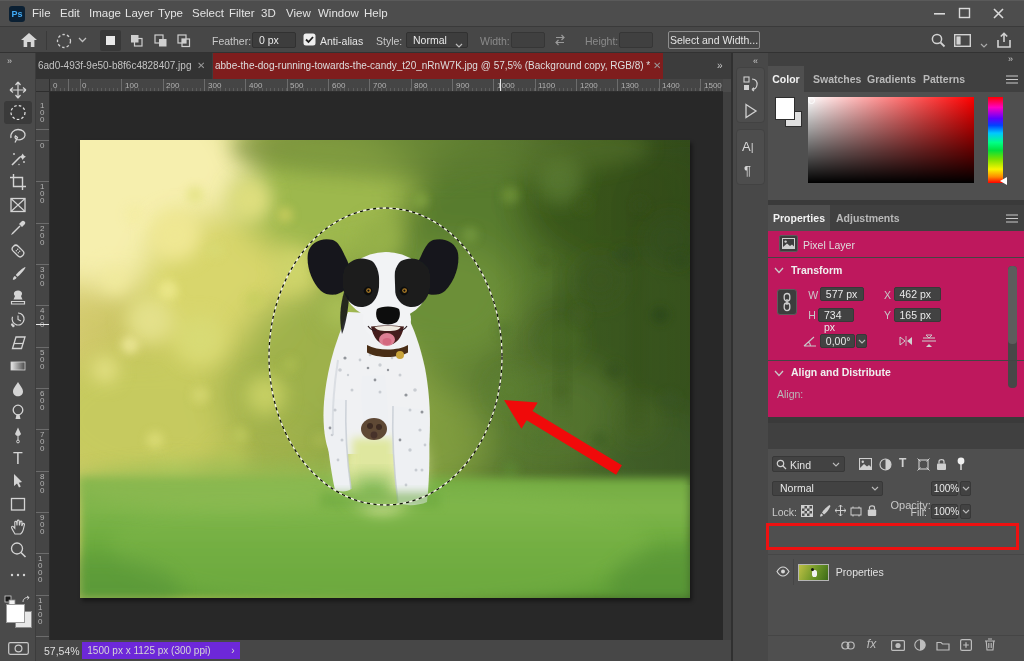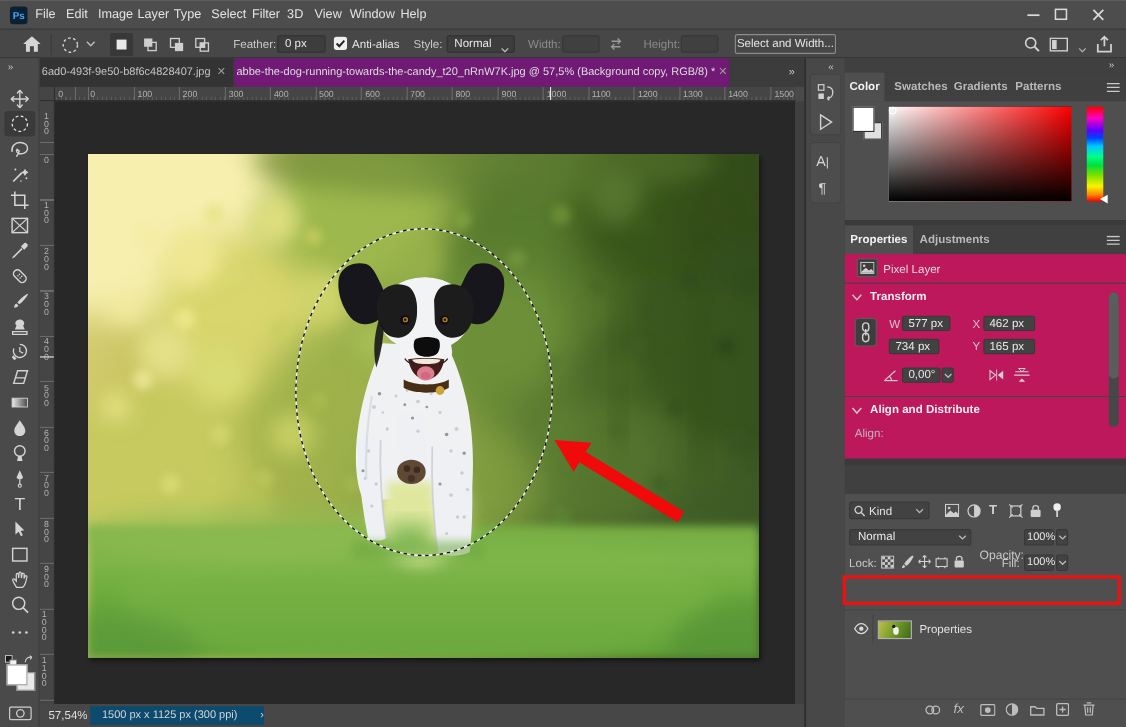--- a/index.html
+++ b/index.html
@@ -141,21 +141,21 @@
         <path d="M1 1 L4 4 L7 1" fill="none" stroke="#aaa" stroke-width="1.2"></path>
       </svg>
     <svg class="abs" style="left:996px;top:5px" width="16" height="17">
         <path d="M2 8 V15 H14 V8" fill="none" stroke="#d2d2d2" stroke-width="1.6"></path>
         <path d="M8 1.5 V10 M4.8 4.5 L8 1.3 L11.2 4.5" fill="none" stroke="#d2d2d2" stroke-width="1.6"></path>
       </svg>
   </div>
 
   <div id="tabbar">
     <div class="tab" style="left:0;width:176px;background:#333333;color:#c3c3c3">6ad0-493f-9e50-b8f6c4828407.jpg&nbsp;&nbsp;<span style="color:#9a9a9a">✕</span></div>
-    <div class="tab" style="left:177px;width:450px;background:#701a75;color:#dedede">abbe-the-dog-running-towards-the-candy_t20_nRnW7K.jpg @ 57,5% (Background copy, RGB/8) * <span style="color:#9a9a9a">✕</span></div>
+    <div class="tab" style="left:177px;width:450px;background:#7f1d1d;color:#dedede">abbe-the-dog-running-towards-the-candy_t20_nRnW7K.jpg @ 57,5% (Background copy, RGB/8) * <span style="color:#9a9a9a">✕</span></div>
     <div class="abs" style="left:681px;top:7px;color:#c9c9c9;font-size:10px;letter-spacing:-1px">»</div>
   </div>
 
   <div id="rcorner"></div>
   <div id="hruler">
     <div class="abs" style="left:0;top:0;width:673px;height:13px;background:
       repeating-linear-gradient(to right, #7d7d7d 0 1px, transparent 1px 41.33px);
       background-position:30px 0;opacity:.7"></div>
     <div class="abs" style="left:0;bottom:0;width:673px;height:3px;background:
       repeating-linear-gradient(to right, #6f6f6f 0 1px, transparent 1px 4.13px);
@@ -410,21 +410,21 @@
 <rect x="240" y="352" width="120" height="16" fill="#6aa83e" opacity="0.55" filter="url(#bSm)"></rect>
 <ellipse cx="305.5" cy="216.5" rx="116.5" ry="148.5" fill="none" stroke="#f2f2e4" stroke-width="1.3"></ellipse>
 <ellipse cx="305.5" cy="216.5" rx="116.5" ry="148.5" fill="none" stroke="#101408" stroke-width="1.3" stroke-dasharray="3.2 3.4"></ellipse>
 <polygon points="424,260 457.7,262.4 452.5,270.9 541.9,325.3 536.1,334.7 446.7,280.3 441.5,288.8" fill="#f00a0a"></polygon>
 </svg>
     </div>
   </div>
   <div id="vscroll"></div>
   <div id="statusbar">
     <span class="abs" style="left:8px;top:5px;color:#dedede;font-size:10.5px">57,54%</span>
-    <div class="abs" style="left:46px;top:2px;width:158px;height:17px;background:#0c4a6e;color:#d5d5d5;font-size:10px;line-height:17px;text-align:right">1500 px x 1125 px (300 ppi) <span style="margin-left:18px">›</span></div>
+    <div class="abs" style="left:46px;top:2px;width:158px;height:17px;background:#6d28d9;color:#d5d5d5;font-size:10px;line-height:17px;text-align:center">1500 px x 1125 px (300 ppi) <span style="margin-left:18px">›</span></div>
   </div>
 
   <div id="toolbar">
     <div class="abs" style="left:7px;top:3px;color:#c9c9c9;font-size:9px;letter-spacing:-1px">»</div>
 
     <svg class="tool" style="top:27px">
         <path d="M10 2 V18 M2 10 H18 M10 2 L7.5 5 M10 2 L12.5 5 M10 18 L7.5 15 M10 18 L12.5 15 M2 10 L5 7.5 M2 10 L5 12.5 M18 10 L15 7.5 M18 10 L15 12.5" stroke="#d4d4d4" stroke-width="1.2" fill="none"></path>
       </svg>
 
     <div class="abs" style="left:4px;top:48px;width:28px;height:23px;background:#3a3a3a;border-radius:3px"></div>
@@ -633,21 +633,21 @@
       <svg class="abs" style="left:13px;top:61px" width="12" height="20">
           <rect x="3.2" y="1.5" width="5.6" height="7.6" rx="2.8" fill="none" stroke="#cfcfcf" stroke-width="1.3"></rect>
           <rect x="3.2" y="11" width="5.6" height="7.6" rx="2.8" fill="none" stroke="#cfcfcf" stroke-width="1.3"></rect>
           <path d="M6 7 V13" stroke="#cfcfcf" stroke-width="1.3"></path>
         </svg>
       <span class="abs" style="left:40.3px;top:58px;font-size:10.5px;color:#c9c9c9">W</span>
       <div class="pinput" style="left:51.8px;top:56px;width:44.2px;height:13.9px;line-height:12px;padding-left:5px">577 px</div>
       <span class="abs" style="left:116px;top:58px;font-size:10.5px;color:#c9c9c9">X</span>
       <div class="pinput" style="left:125.5px;top:56px;width:47px;height:13.9px;line-height:12px;padding-left:5px">462 px</div>
       <span class="abs" style="left:40.3px;top:78px;font-size:10.5px;color:#c9c9c9">H</span>
-      <div class="pinput" style="left:40px;top:76.9px;width:46px;height:13.9px;line-height:12px;padding-left:5px">734 px</div>
+      <div class="pinput" style="left:50px;top:76.9px;width:36px;height:13.9px;line-height:12px;padding-left:5px">734 px</div>
       <span class="abs" style="left:116px;top:78px;font-size:10.5px;color:#c9c9c9">Y</span>
       <div class="pinput" style="left:125.5px;top:76.9px;width:47px;height:13.9px;line-height:12px;padding-left:5px">165 px</div>
       <svg class="abs" style="left:35px;top:105px" width="14" height="11">
           <path d="M1 10 L11 1 M1 10 H13 M7.5 10 A5.5 5.5 0 0 0 5.5 6" fill="none" stroke="#c9c9c9" stroke-width="1.1"></path>
         </svg>
       <div class="pinput" style="left:51.8px;top:103px;width:35.5px;height:13.9px;line-height:12px;padding-left:5px">0,00°</div>
       <div class="pinput" style="left:88.3px;top:103px;width:11.1px;height:13.9px"></div>
       <svg class="abs" style="left:90px;top:108px" width="8" height="5">
           <path d="M1 1 L4 4 L7 1" fill="none" stroke="#bbb" stroke-width="1.1"></path>
         </svg>

